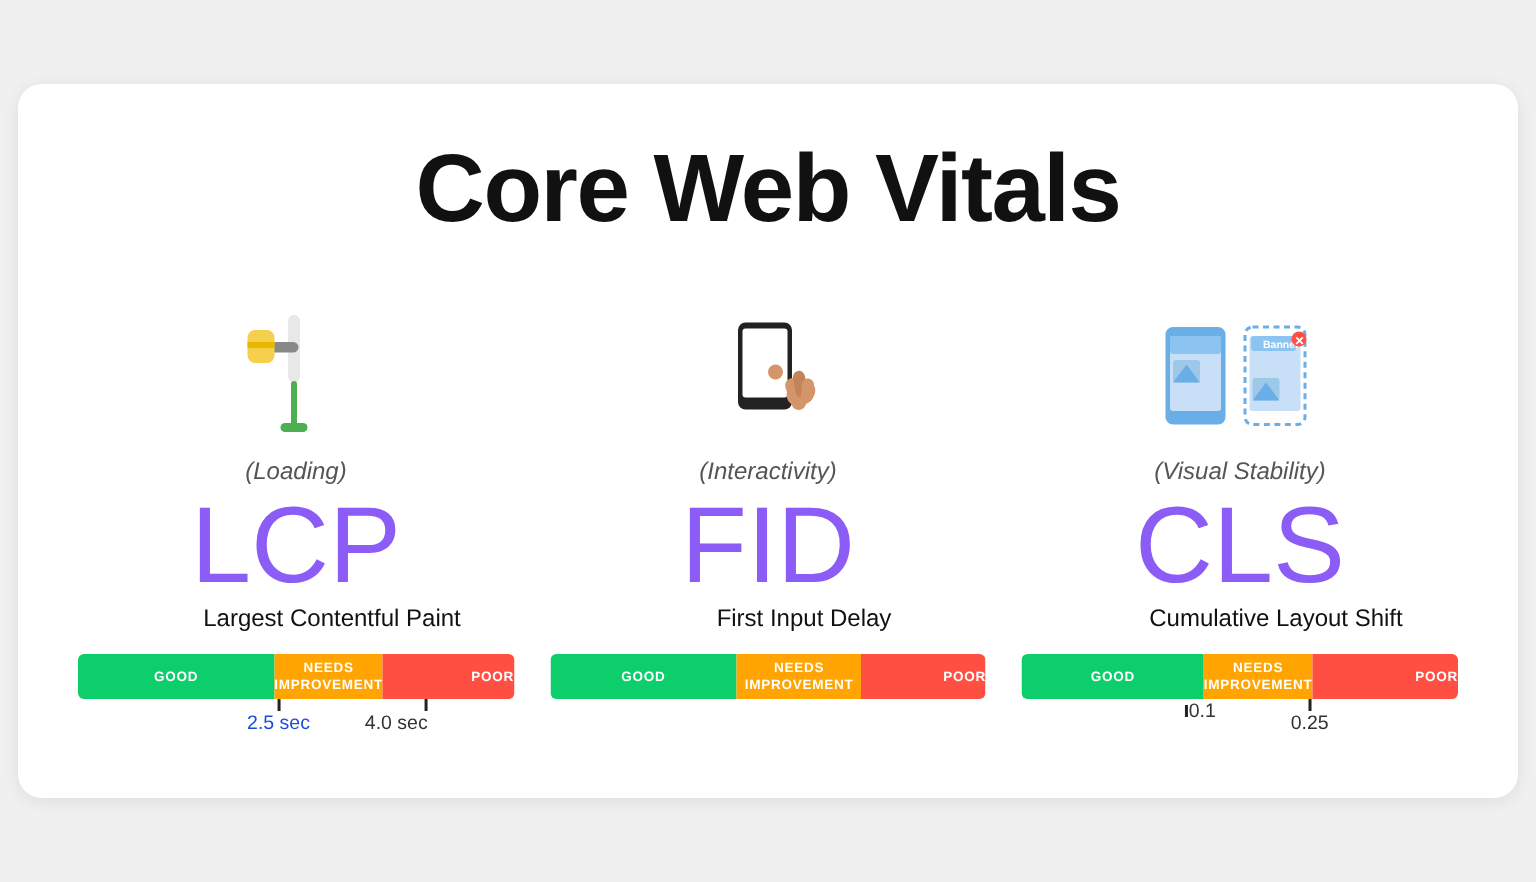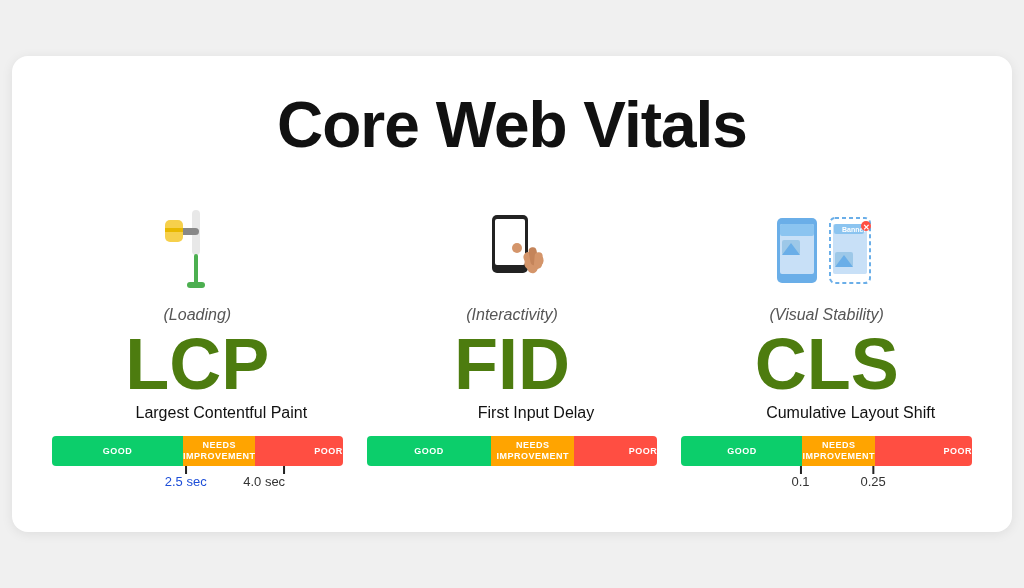--- a/index.html
+++ b/index.html
@@ -44,22 +44,22 @@
       margin-bottom: 6px;
     }
     .category-label {
       font-size: 16px;
       font-style: italic;
       color: #555;
       margin-bottom: 4px;
     }
     .metric-abbr {
       font-size: 72px;
-      font-weight: 700;
-      color: #4d7c0f;
+      font-weight: 400;
+      color: #8b5cf6;
       line-height: 1;
       margin-bottom: 4px;
     }
     .metric-full {
       font-size: 16px;
       font-weight: 400;
       color: #111;
       text-align: center;
       margin-bottom: 14px;
       margin-left: 48px;
@@ -248,21 +248,21 @@
           </div>
           <div class="bar-needs">
             <span class="bar-label" style="white-space:pre-line;">NEEDS
 IMPROVEMENT</span>
           </div>
           <div class="bar-poor">
             <span class="bar-label">POOR</span>
           </div>
         </div>
         <div style="position:relative; height:30px; width:100%;">
-          <div style="position:absolute; left:41%; transform:translateX(-50%); display:flex; flex-direction:column; align-items:center;">
+          <div style="position:absolute; left:41%; transform:translateX(-50%); display:flex; flex-direction:row; align-items:center;">
             <div style="width:2px; height:8px; background:#222;"></div>
             <span style="font-size:13px; color:#333; font-weight:500;">0.1</span>
           </div>
           <div style="position:absolute; left:66%; transform:translateX(-50%); display:flex; flex-direction:column; align-items:center;">
             <div style="width:2px; height:8px; background:#222;"></div>
             <span style="font-size:13px; color:#333; font-weight:500;">0.25</span>
           </div>
         </div>
       </div>
     </div>

